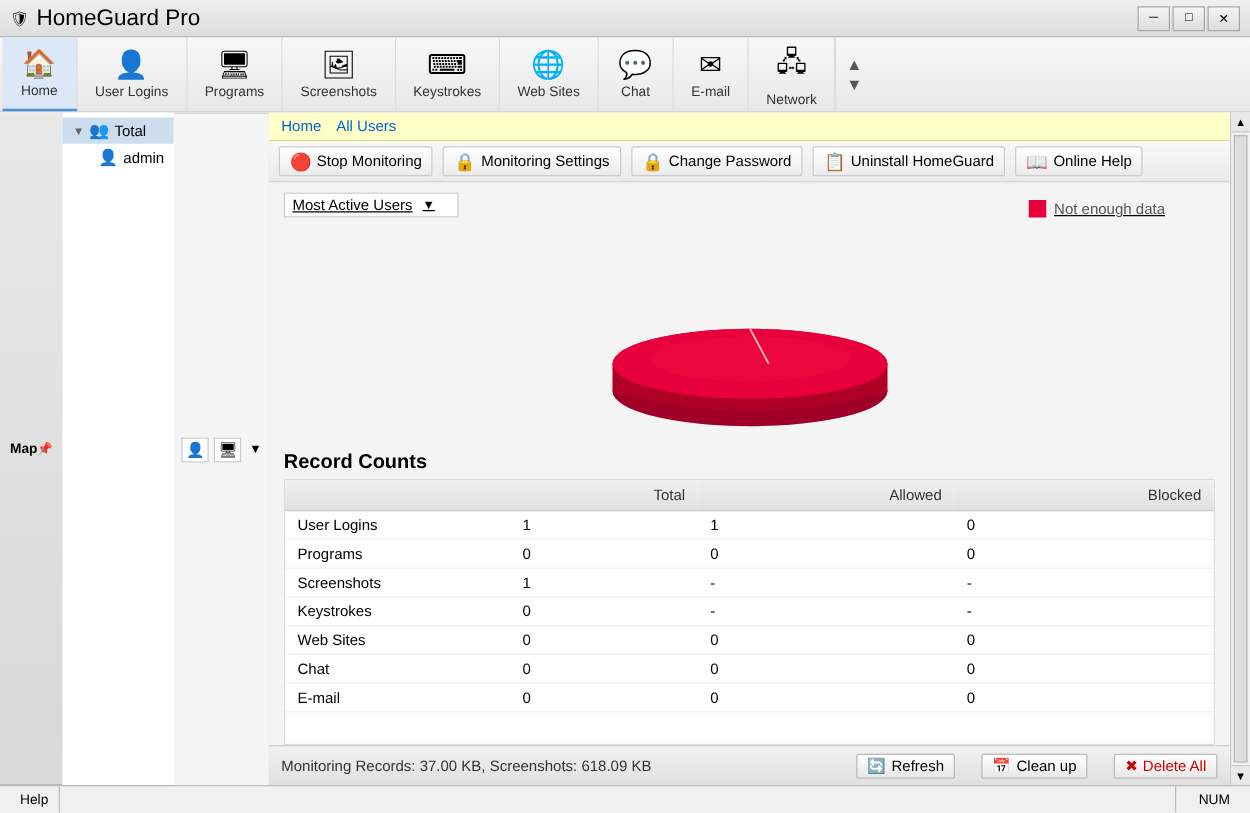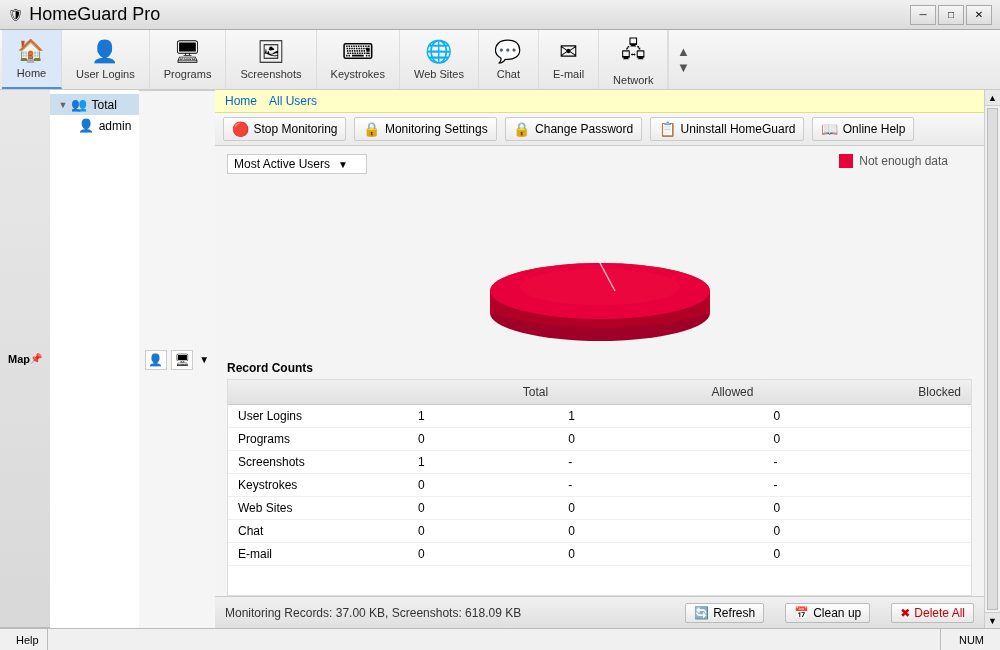--- a/index.html
+++ b/index.html
@@ -97,44 +97,44 @@
       display: flex; align-items: center; gap: 4px; padding: 3px 8px;
       border: 1px solid #ccc; background: linear-gradient(to bottom, #fff, #ebebeb);
       cursor: pointer; font-size: 12px; border-radius: 2px;
     }
     .toolbar-btn .btn-icon { font-size: 14px; }
 
     
     .chart-area {
       padding: 8px 12px; background: #f4f4f4;
     }
-    .chart-header { display: flex; align-items: flex-start; gap: 0; margin-bottom: 6px; }
+    .chart-header { display: flex; align-items: flex-end; gap: 0; margin-bottom: 6px; text-decoration: underline; }
     .chart-dropdown {
       border: 1px solid #ccc; background: #fff; padding: 2px 18px 2px 6px;
       font-size: 12px; cursor: pointer; position: relative; display: flex; align-items: center;
       gap: 6px; min-width: 140px;
     }
-    .chart-legend { display: flex; align-items: center; gap: 6px; margin-left: auto; margin-right: 24px; padding-left: 13px; }
+    .chart-legend { display: flex; align-items: center; gap: 6px; margin-left: auto; margin-right: 40px; padding-left: 13px; }
     .legend-color { width: 14px; height: 14px; }
     .legend-label { font-size: 12px; color: #555; }
 
     
     .pie-container { display: flex; justify-content: center; align-items: center; height: 165px; margin-bottom: 4px; }
 
     
     .page-btns { display: flex; gap: 4px; padding: 4px 0 8px 0; }
     .page-btn {
       width: 28px; height: 22px; border: 1px solid #ccc;
       background: linear-gradient(to bottom, #fff, #e8e8e8);
       cursor: pointer; font-size: 11px; display: flex; align-items: center; justify-content: center;
     }
 
     
     .record-section { flex: 1; overflow: hidden; display: flex; flex-direction: column; }
-    .record-title { font-weight: bold; font-size: 12px; padding: 4px 12px; background: #f4f4f4; }
+    .record-title { font-weight: bold; font-size: 16px; padding: 4px 12px; background: #f4f4f4; }
     .record-scroll { flex: 1; overflow-y: auto; margin: 0 12px; background: #fff; border: 1px solid #ddd; }
     .record-table { width: 100%; border-collapse: collapse; font-size: 12px; }
     .record-table th {
       background: linear-gradient(to bottom, #f0f0f0, #e0e0e0);
       padding: 5px 10px; text-align: left; border-bottom: 1px solid #ccc;
       font-weight: normal; color: #333;
     }
     .record-table th.num { text-align: right; }
     .record-table td { padding: 4px 10px; border-bottom: 1px solid #eee; }
 

